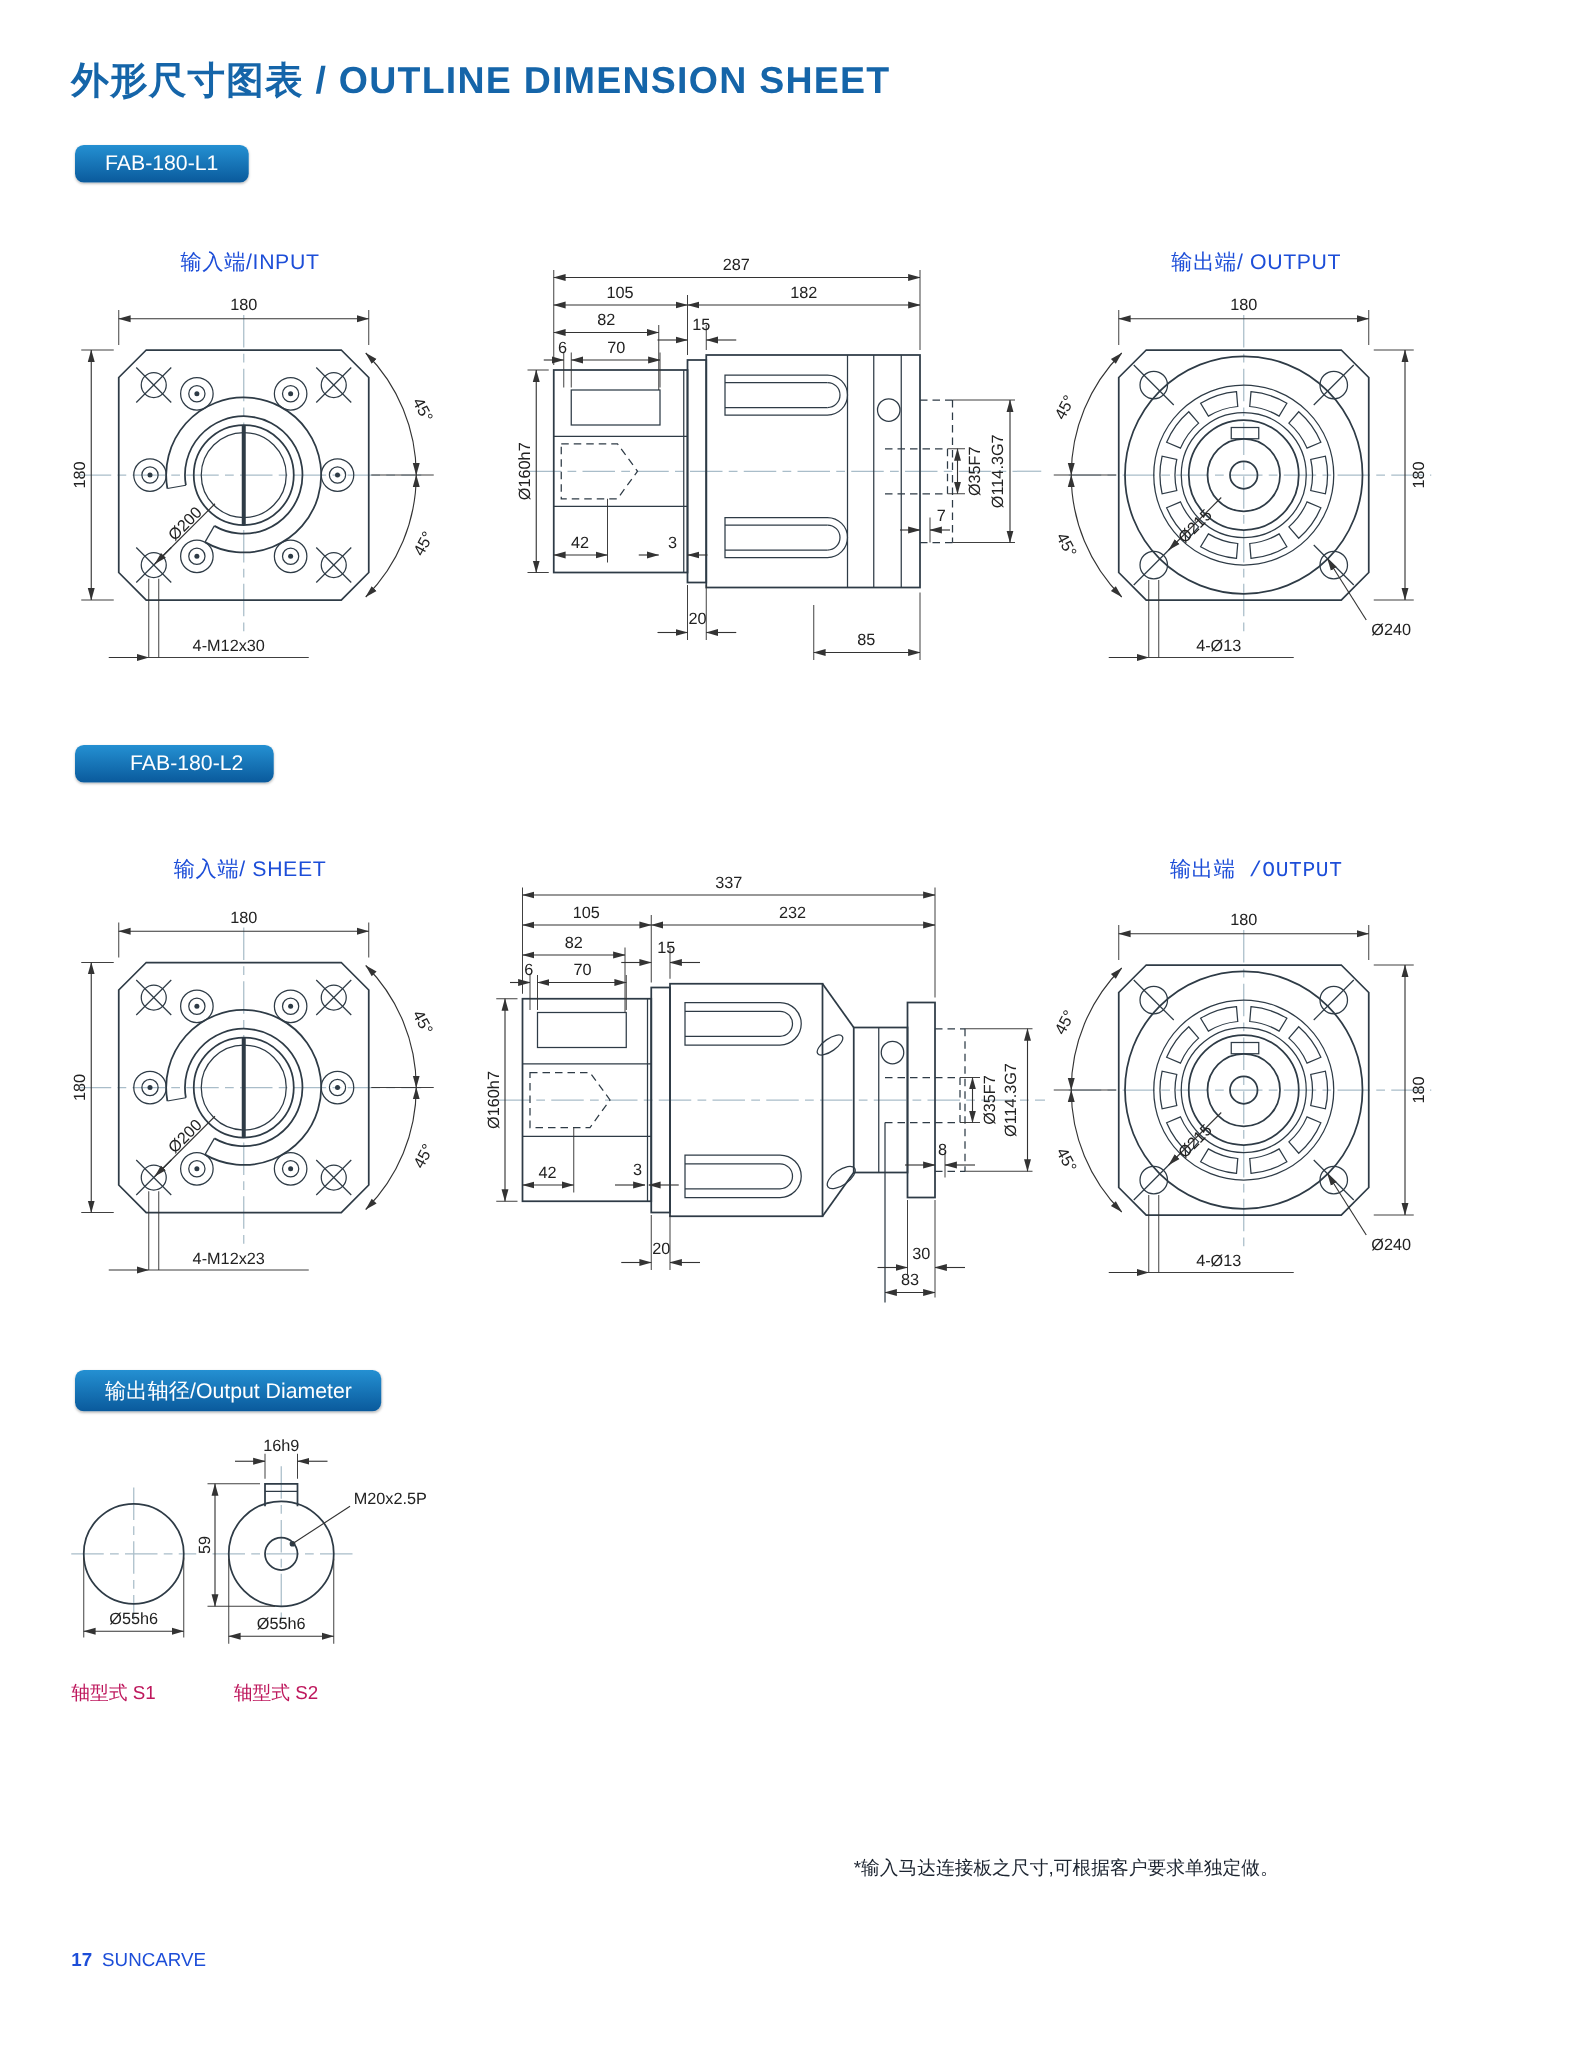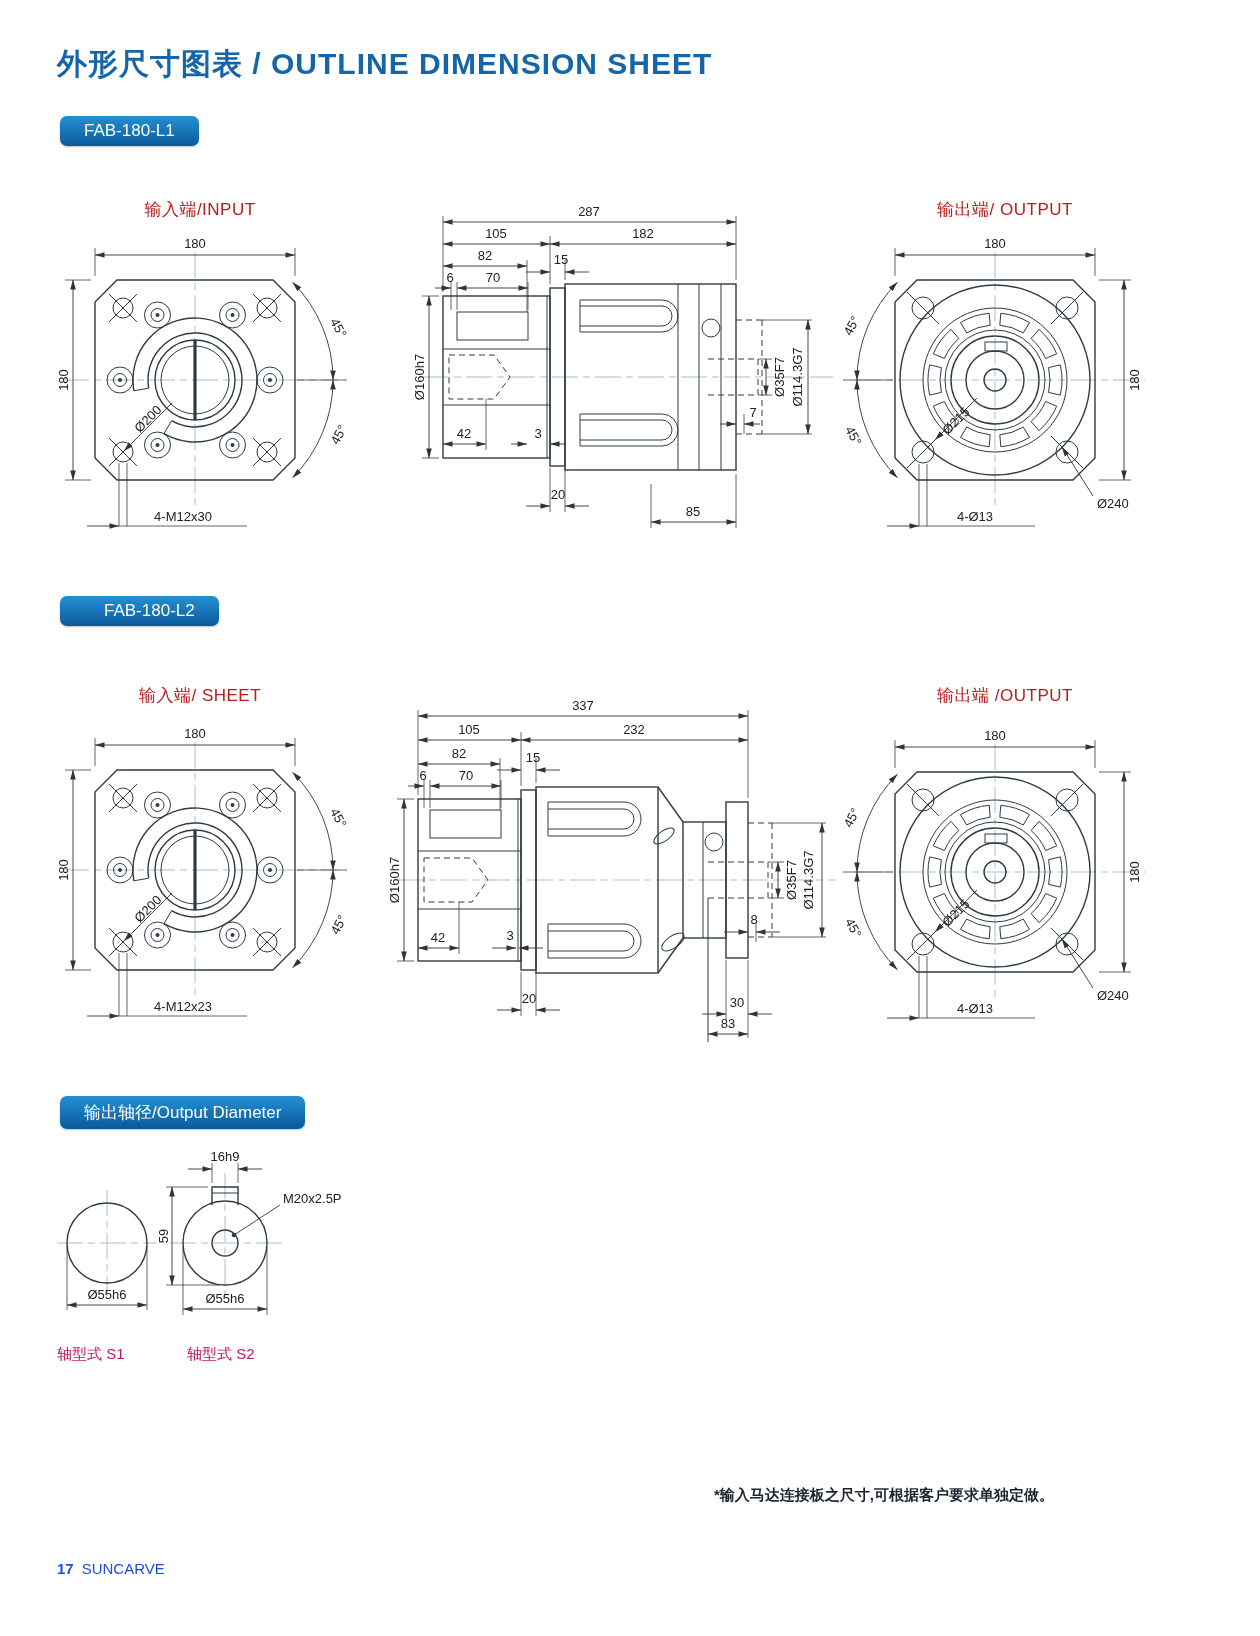--- a/index.html
+++ b/index.html
@@ -2,21 +2,21 @@
 <html><head>
 <meta charset="utf-8">
 <style>
   html,body{margin:0;padding:0;background:#fff;}
   body{width:1260px;height:1636px;position:relative;overflow:hidden;
        font-family:"Liberation Sans",sans-serif;color:#222;}
   .abs{position:absolute;}
   .page-title{left:57px;top:44px;font-size:30px;font-weight:bold;color:#1565a9;letter-spacing:1px;white-space:nowrap;}
   .badge{background:linear-gradient(180deg,#2490d2,#0a5a9c);color:#fff;font-size:17px;
          padding:5px 24px;border-radius:7px;white-space:nowrap;box-shadow:0 1px 2px rgba(0,0,0,.25);text-align:center;}
-  .view-title{font-size:17px;color:#b91c1c;text-align:center;letter-spacing:.5px;white-space:nowrap;}
+  .view-title{font-size:17px;color:#1d4ed8;text-align:center;letter-spacing:.5px;white-space:nowrap;}
   .shaft-label{font-size:15px;color:#be185d;white-space:nowrap;}
   .footnote{font-size:15px;line-height:1.45;color:#1c2430;}
   .footer{font-size:15px;color:#1d4ed8;}
   .footer b{margin-right:8px;}
   svg{overflow:visible;}
   .p{fill:none;stroke:#2e3b46;stroke-width:1.4;}
   .p2{fill:none;stroke:#2e3b46;stroke-width:1;}
   .dash{fill:none;stroke:#2e3b46;stroke-width:1;stroke-dasharray:6 4;}
   .cl{stroke:#a9bdc9;stroke-width:1;fill:none;stroke-dasharray:26 5 7 5;}
   .d{stroke:#333;stroke-width:.9;fill:none;}
@@ -437,21 +437,21 @@
   <line class="ext" x1="380" y1="172" x2="396" y2="172"></line>
     <line class="ext" x1="380" y1="208" x2="396" y2="208"></line>
   <line class="d" x1="390" y1="172" x2="390" y2="208" marker-start="url(#ar)" marker-end="url(#ar)"></line>
   <text class="t" transform="rotate(-90 404 190)" x="404" y="194">Ø35F7</text>
   <text class="t" transform="rotate(-90 421 190)" x="421" y="194">Ø114.3G7</text>
   <line class="ext" x1="384" y1="133" x2="438" y2="133"></line>
     <line class="ext" x1="384" y1="247" x2="438" y2="247"></line>
   <line class="d" x1="434" y1="133" x2="434" y2="247" marker-start="url(#ar)" marker-end="url(#ar)"></line>
 </svg>
 
-<div class="abs view-title" style="left:835px;top:684px;width:340px;">输出端 /OUTPUT</div>
+<div class="abs view-title" style="left:835px;top:684px;width:340px;font-family:Liberation Mono, monospace;">输出端 /OUTPUT</div>
 <svg class="abs" style="left:835px;top:692px;" width="340" height="352" viewBox="0 0 340 352">
   <line class="cl" x1="20" y1="180" x2="310" y2="180"></line>
   <line class="cl" x1="160" y1="52" x2="160" y2="310"></line>
   <polygon class="p" points="82,80 238,80 260,102 260,258 238,280 82,280 60,258 60,102"></polygon>
   <g>
     <circle class="p2" cx="88" cy="108" r="11"></circle>
       <line class="p2" x1="72" y1="92" x2="104" y2="124"></line>
     <circle class="p2" cx="232" cy="108" r="11"></circle>
       <line class="p2" x1="248" y1="92" x2="216" y2="124"></line>
     <circle class="p2" cx="88" cy="252" r="11"></circle>
@@ -535,19 +535,19 @@
   <text class="t ts" x="153" y="60">M20x2.5P</text>
   <line class="ext" x1="53" y1="104" x2="53" y2="172"></line>
     <line class="ext" x1="137" y1="104" x2="137" y2="172"></line>
   <line class="d" x1="53" y1="166" x2="137" y2="166" marker-start="url(#ar)" marker-end="url(#ar)"></line>
   <text class="t" x="95" y="160">Ø55h6</text>
 </svg>
 
 <div class="abs shaft-label" style="left:57px;top:1345px;">轴型式 S1</div>
 <div class="abs shaft-label" style="left:187px;top:1345px;text-align:right;">轴型式 S2</div>
 
-<div class="abs footnote" style="left:714px;top:1484px;width:420px;font-weight:bold;">
+<div class="abs footnote" style="left:683px;top:1484px;width:420px;">
   <div>*输入马达连接板之尺寸,可根据客户要求单独定做。</div>
 </div>
 
 <div class="abs footer" style="left:57px;top:1560px;">
   <b>17</b><span>SUNCARVE</span>
 </div>
 
 </body></html>

